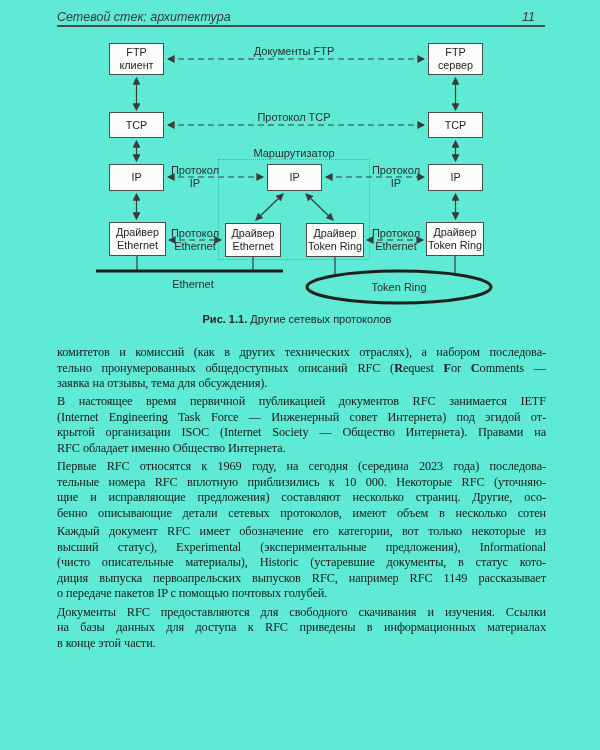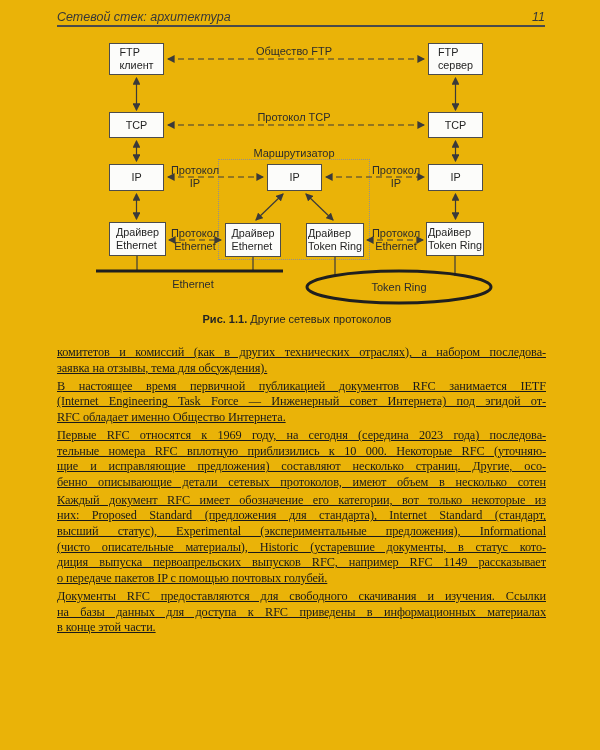--- a/index.html
+++ b/index.html
@@ -1,47 +1,47 @@
 <!DOCTYPE html>
 <html><head>
 <meta charset="utf-8">
 <style>
   html,body { margin:0; padding:0; background:#e8e8e6; }
   .page {
     position:relative; width:600px; height:750px; margin:0 auto;
-    background:#eab308; overflow:hidden;
+    background:#5eead4; overflow:hidden;
     font-family:"Liberation Sans", sans-serif; color:#222;
   }
   
   .hdr-title { position:absolute; left:57px; top:10px; font:italic 12.5px/14px "Liberation Sans", sans-serif; color:#383838; }
-  .hdr-page  { position:absolute; right:55px; top:10px; font:italic 12.5px/14px "Liberation Sans", sans-serif; color:#383838; }
+  .hdr-page  { position:absolute; right:65px; top:10px; font:italic 12.5px/14px "Liberation Sans", sans-serif; color:#383838; }
   .hdr-rule  { position:absolute; left:57px; top:25px; width:488px; height:2px; background:#4a4a4a; }
   
   .figure { position:absolute; left:0; top:0; width:600px; height:340px; }
   .wires  { position:absolute; left:0; top:0; z-index:1; }
   .router-frame { position:absolute; left:218px; top:159px; width:152px; height:101px;
     border:1px dotted #909090; z-index:0; box-sizing:border-box; }
   .dbox {
     position:absolute; z-index:2; box-sizing:border-box;
     background:#fcfcfa; border:1px solid #4c4c4c;
     display:flex; align-items:center; justify-content:center;
-    white-space:pre-line;
+    text-align:center; white-space:pre-line;
     font:10.8px/13px "Liberation Sans", sans-serif; color:#242424;
   }
   .dlabel {
     position:absolute; z-index:2; text-align:center; white-space:pre-line;
     font:11px/12.8px "Liberation Sans", sans-serif; color:#2c2c2c;
   }
   .caption { position:absolute; left:147px; top:313px; width:300px; text-align:center;
     font:11px/13px "Liberation Sans", sans-serif; color:#242424; }
   
   .body-text {
     position:absolute; left:57px; top:345px; width:489px;
     font-family:"Liberation Serif", serif; font-size:12.3px; line-height:15.6px;
-    letter-spacing:-0.1px; color:#1a1a1a;text-decoration:underline;
+    letter-spacing:-0.1px; color:#1a1a1a;
   }
   .para { margin:0 0 2.5px 0; }
   .tline { text-align:justify; text-align-last:justify; }
   .tline.tlast { text-align-last:left; }
 </style>
 </head>
 <body>
 
 <div class="page">
 
@@ -102,56 +102,57 @@
     <div class="dbox" style="left:428px;top:164px;width:55px;height:27px">IP</div>
     <div class="dbox" style="left:109px;top:222px;width:57px;height:34px">Драйвер
 Ethernet</div>
     <div class="dbox" style="left:225px;top:223px;width:56px;height:34px">Драйвер
 Ethernet</div>
     <div class="dbox" style="left:306px;top:223px;width:58px;height:34px">Драйвер
 Token Ring</div>
     <div class="dbox" style="left:426px;top:222px;width:58px;height:34px">Драйвер
 Token Ring</div>
 
-    <div class="dlabel" style="left:234px;top:45px;width:120px">Общество FTP</div>
+    <div class="dlabel" style="left:234px;top:45px;width:120px">Документы FTP</div>
     <div class="dlabel" style="left:234px;top:111px;width:120px">Протокол TCP</div>
     <div class="dlabel" style="left:168px;top:164px;width:54px">Протокол
 IP</div>
     <div class="dlabel" style="left:369px;top:164px;width:54px">Протокол
 IP</div>
     <div class="dlabel" style="left:168px;top:227px;width:54px">Протокол
 Ethernet</div>
     <div class="dlabel" style="left:369px;top:227px;width:54px">Протокол
 Ethernet</div>
 
     <div class="dlabel" style="left:153px;top:278px;width:80px">Ethernet</div>
     <div class="dlabel" style="left:349px;top:281px;width:100px">Token Ring</div>
   </div>
 
   <div class="caption"><span style="font-weight: bold;">Рис. 1.1.</span><span> Другие сетевых протоколов</span></div>
 
   <div class="body-text">
     <div class="para">
         <div class="tline"><span>комитетов и комиссий (как в других технических отраслях), а набором последова-</span></div>
+        <div class="tline"><span>тельно пронумерованных общедоступных описаний RFC (</span><span style="font-weight: bold;">R</span><span>equest </span><span style="font-weight: bold;">F</span><span>or </span><span style="font-weight: bold;">C</span><span>omments —</span></div>
         <div class="tline tlast"><span>заявка на отзывы, тема для обсуждения).</span></div>
       </div>
     <div class="para">
         <div class="tline"><span>В настоящее время первичной публикацией документов RFC занимается IETF</span></div>
         <div class="tline"><span>(Internet Engineering Task Force — Инженерный совет Интернета) под эгидой от-</span></div>
+        <div class="tline"><span>крытой организации ISOC (Internet Society — Общество Интернета). Правами на</span></div>
         <div class="tline tlast"><span>RFC обладает именно Общество Интернета.</span></div>
       </div>
     <div class="para">
         <div class="tline"><span>Первые RFC относятся к 1969 году, на сегодня (середина 2023 года) последова-</span></div>
         <div class="tline"><span>тельные номера RFC вплотную приблизились к 10&nbsp;000. Некоторые RFC (уточняю-</span></div>
         <div class="tline"><span>щие и исправляющие предложения) составляют несколько страниц. Другие, осо-</span></div>
         <div class="tline"><span>бенно описывающие детали сетевых протоколов, имеют объем в несколько сотен</span></div>
       </div>
     <div class="para">
         <div class="tline"><span>Каждый документ RFC имеет обозначение его категории, вот только некоторые из</span></div>
-        <div class="tline"><span>них: Proposed Standard (предложения для стандарта), Internet Standard (стандарт,</span></div>
         <div class="tline"><span>высший статус), Experimental (экспериментальные предложения), Informational</span></div>
         <div class="tline"><span>(чисто описательные материалы), Historic (устаревшие документы, в статус кото-</span></div>
         <div class="tline"><span>диция выпуска первоапрельских выпусков RFC, например RFC 1149 рассказывает</span></div>
         <div class="tline tlast"><span>о передаче пакетов IP с помощью почтовых голубей.</span></div>
       </div>
     <div class="para">
         <div class="tline"><span>Документы RFC предоставляются для свободного скачивания и изучения. Ссылки</span></div>
         <div class="tline"><span>на базы данных для доступа к RFC приведены в информационных материалах</span></div>
         <div class="tline tlast"><span>в конце этой части.</span></div>
       </div>

